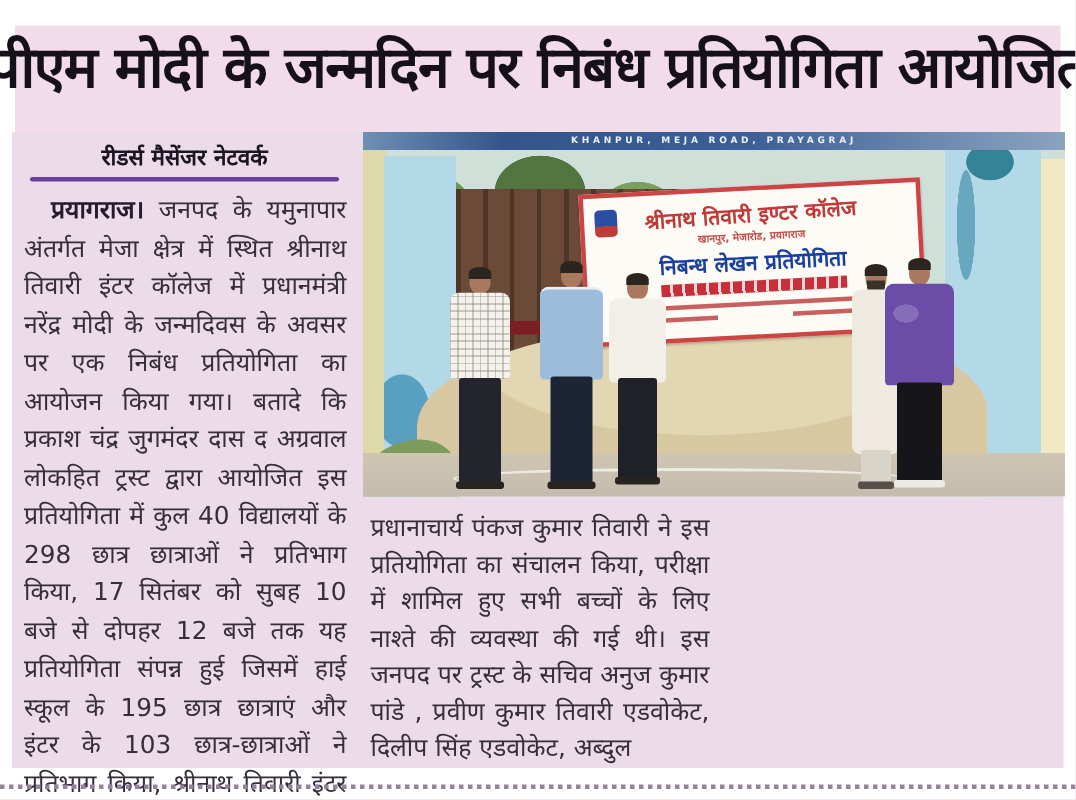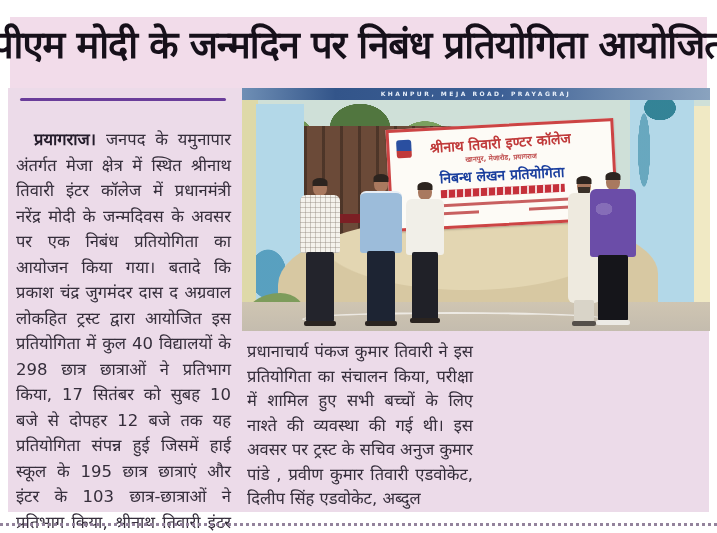--- a/index.html
+++ b/index.html
@@ -111,20 +111,21 @@
 
 <div class="page">
 
   <div class="headline-band">
     <h1>पीएम मोदी के जन्मदिन पर निबंध प्रतियोगिता आयोजित</h1>
   </div>
 
   <div class="content-bg"></div>
 
   <div class="byline-wrap">
+    <div class="byline">रीडर्स मैसेंजर नेटवर्क</div>
     <div class="byline-rule"></div>
   </div>
 
   <div class="photo">
     <div class="gate-sign">KHANPUR, MEJA ROAD, PRAYAGRAJ</div>
     <div class="trees"></div>
     <div class="wall-left"></div>
     <div class="wall-right"></div>
     <div class="gate-brown"></div>
     <div class="gate-sign-red"></div>
@@ -188,17 +189,17 @@
       <div class="legs" style="left:8px;top:81px;width:30px;height:66px;background:#15151a;"></div>
       <div class="shoes" style="left:6px;top:146px;width:34px;background:#eceae4;"></div>
     </div>
   </div>
 
   <div class="col col1">
     <p><span class="dateline">प्रयागराज।</span>
        <span>जनपद के यमुनापार अंतर्गत मेजा क्षेत्र में स्थित श्रीनाथ तिवारी इंटर कॉलेज में प्रधानमंत्री नरेंद्र मोदी के जन्मदिवस के अवसर पर एक निबंध प्रतियोगिता का आयोजन किया गया। बतादे कि प्रकाश चंद्र जुगमंदर दास द अग्रवाल लोकहित ट्रस्ट द्वारा आयोजित इस प्रतियोगिता में कुल 40 विद्यालयों के 298 छात्र छात्राओं ने प्रतिभाग किया, 17 सितंबर को सुबह 10 बजे से दोपहर 12 बजे तक यह प्रतियोगिता संपन्न हुई जिसमें हाई स्कूल के 195 छात्र छात्राएं और इंटर के 103 छात्र-छात्राओं ने प्रतिभाग किया, श्रीनाथ तिवारी इंटर कॉलेज खानपुर के</span></p>
   </div>
   <div class="col col2">
-    <p>प्रधानाचार्य पंकज कुमार तिवारी ने इस प्रतियोगिता का संचालन किया, परीक्षा में शामिल हुए सभी बच्चों के लिए नाश्ते की व्यवस्था की गई थी। इस अवसर पर ट्रस्ट के सचिव अनुज कुमार पांडे , प्रवीण कुमार तिवारी एडवोकेट, दिलीप सिंह एडवोकेट, अब्दुल</p>
+    <p>प्रधानाचार्य पंकज कुमार तिवारी ने इस प्रतियोगिता का संचालन किया, परीक्षा में शामिल हुए सभी बच्चों के लिए नाश्ते की व्यवस्था की गई थी। इस जनपद पर ट्रस्ट के सचिव अनुज कुमार पांडे , प्रवीण कुमार तिवारी एडवोकेट, दिलीप सिंह एडवोकेट, अब्दुल</p>
   </div>
 
   <div class="dotted-sep"></div>
 </div>
 
 </body></html>

